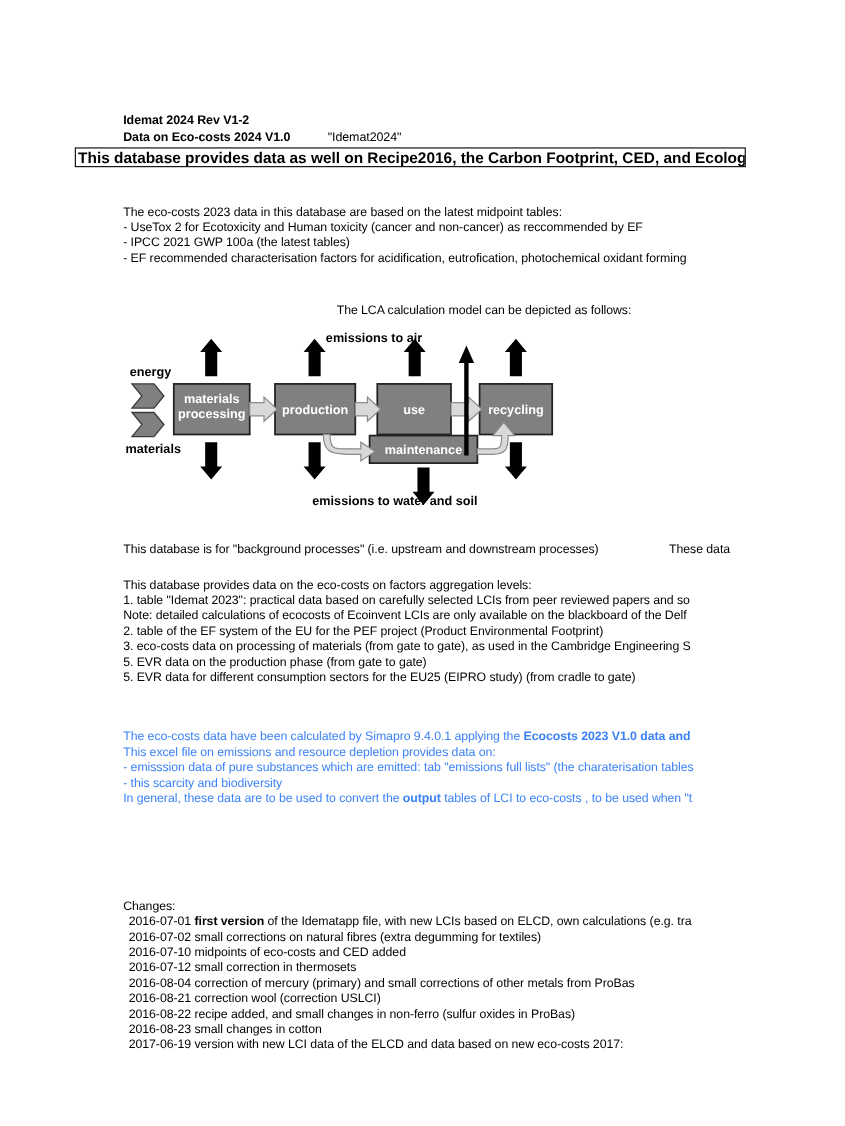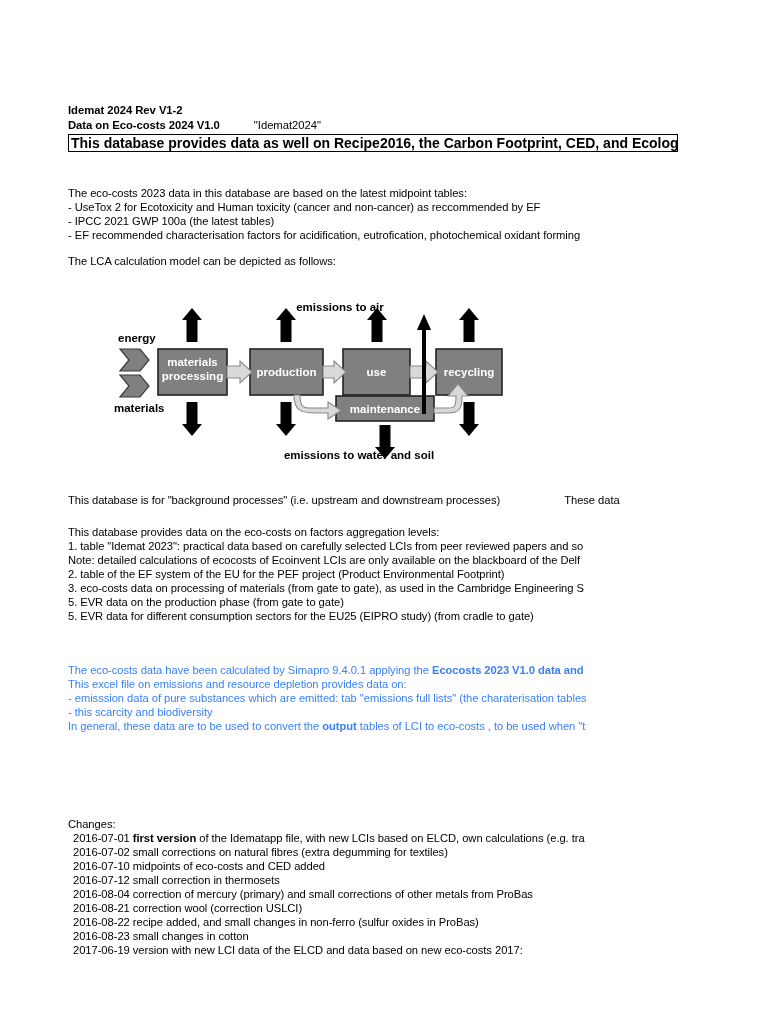--- a/index.html
+++ b/index.html
@@ -23,20 +23,21 @@
     width: 768px;
     height: 1024px;
     overflow: hidden;
   }
   .line {
     position: absolute;
     white-space: nowrap;
     font-size: 11.2px;
     line-height: 14px;
     letter-spacing: -0.05px;
+    margin-left: 44px;
   }
   .bold { font-weight: bold; }
   .blue { color: #3b82f6; }
 
   
   #hdr1 { left: 68px; top: 103px; font-weight: bold; font-size: 11.3px; }
   #hdr2 { left: 68px; top: 118px; font-weight: bold; font-size: 11.3px; }
   #hdr2 .q { font-weight: normal; margin-left: 34px; }
 
   #boxed {
@@ -61,21 +62,21 @@
   
   .block {
     position: absolute;
     left: 68px;
     width: 700px;
     overflow: hidden;
   }
   .block .line { position: static; display: block; }
 
   #b-midpoint { top: 186px; }
-  #b-lca      { top: 254px; }
+  #b-lca      { top: 275px; text-align: center; }
   #b-backgr   { top: 493px; }
   #b-aggreg   { top: 525px; }
   #b-blue     { top: 663px; }
   #b-changes  { top: 817px; }
   #b-changes .line { padding-left: 0; }
   #b-changes .item { padding-left: 5px; }
 
   
   #diagram {
     position: absolute;

